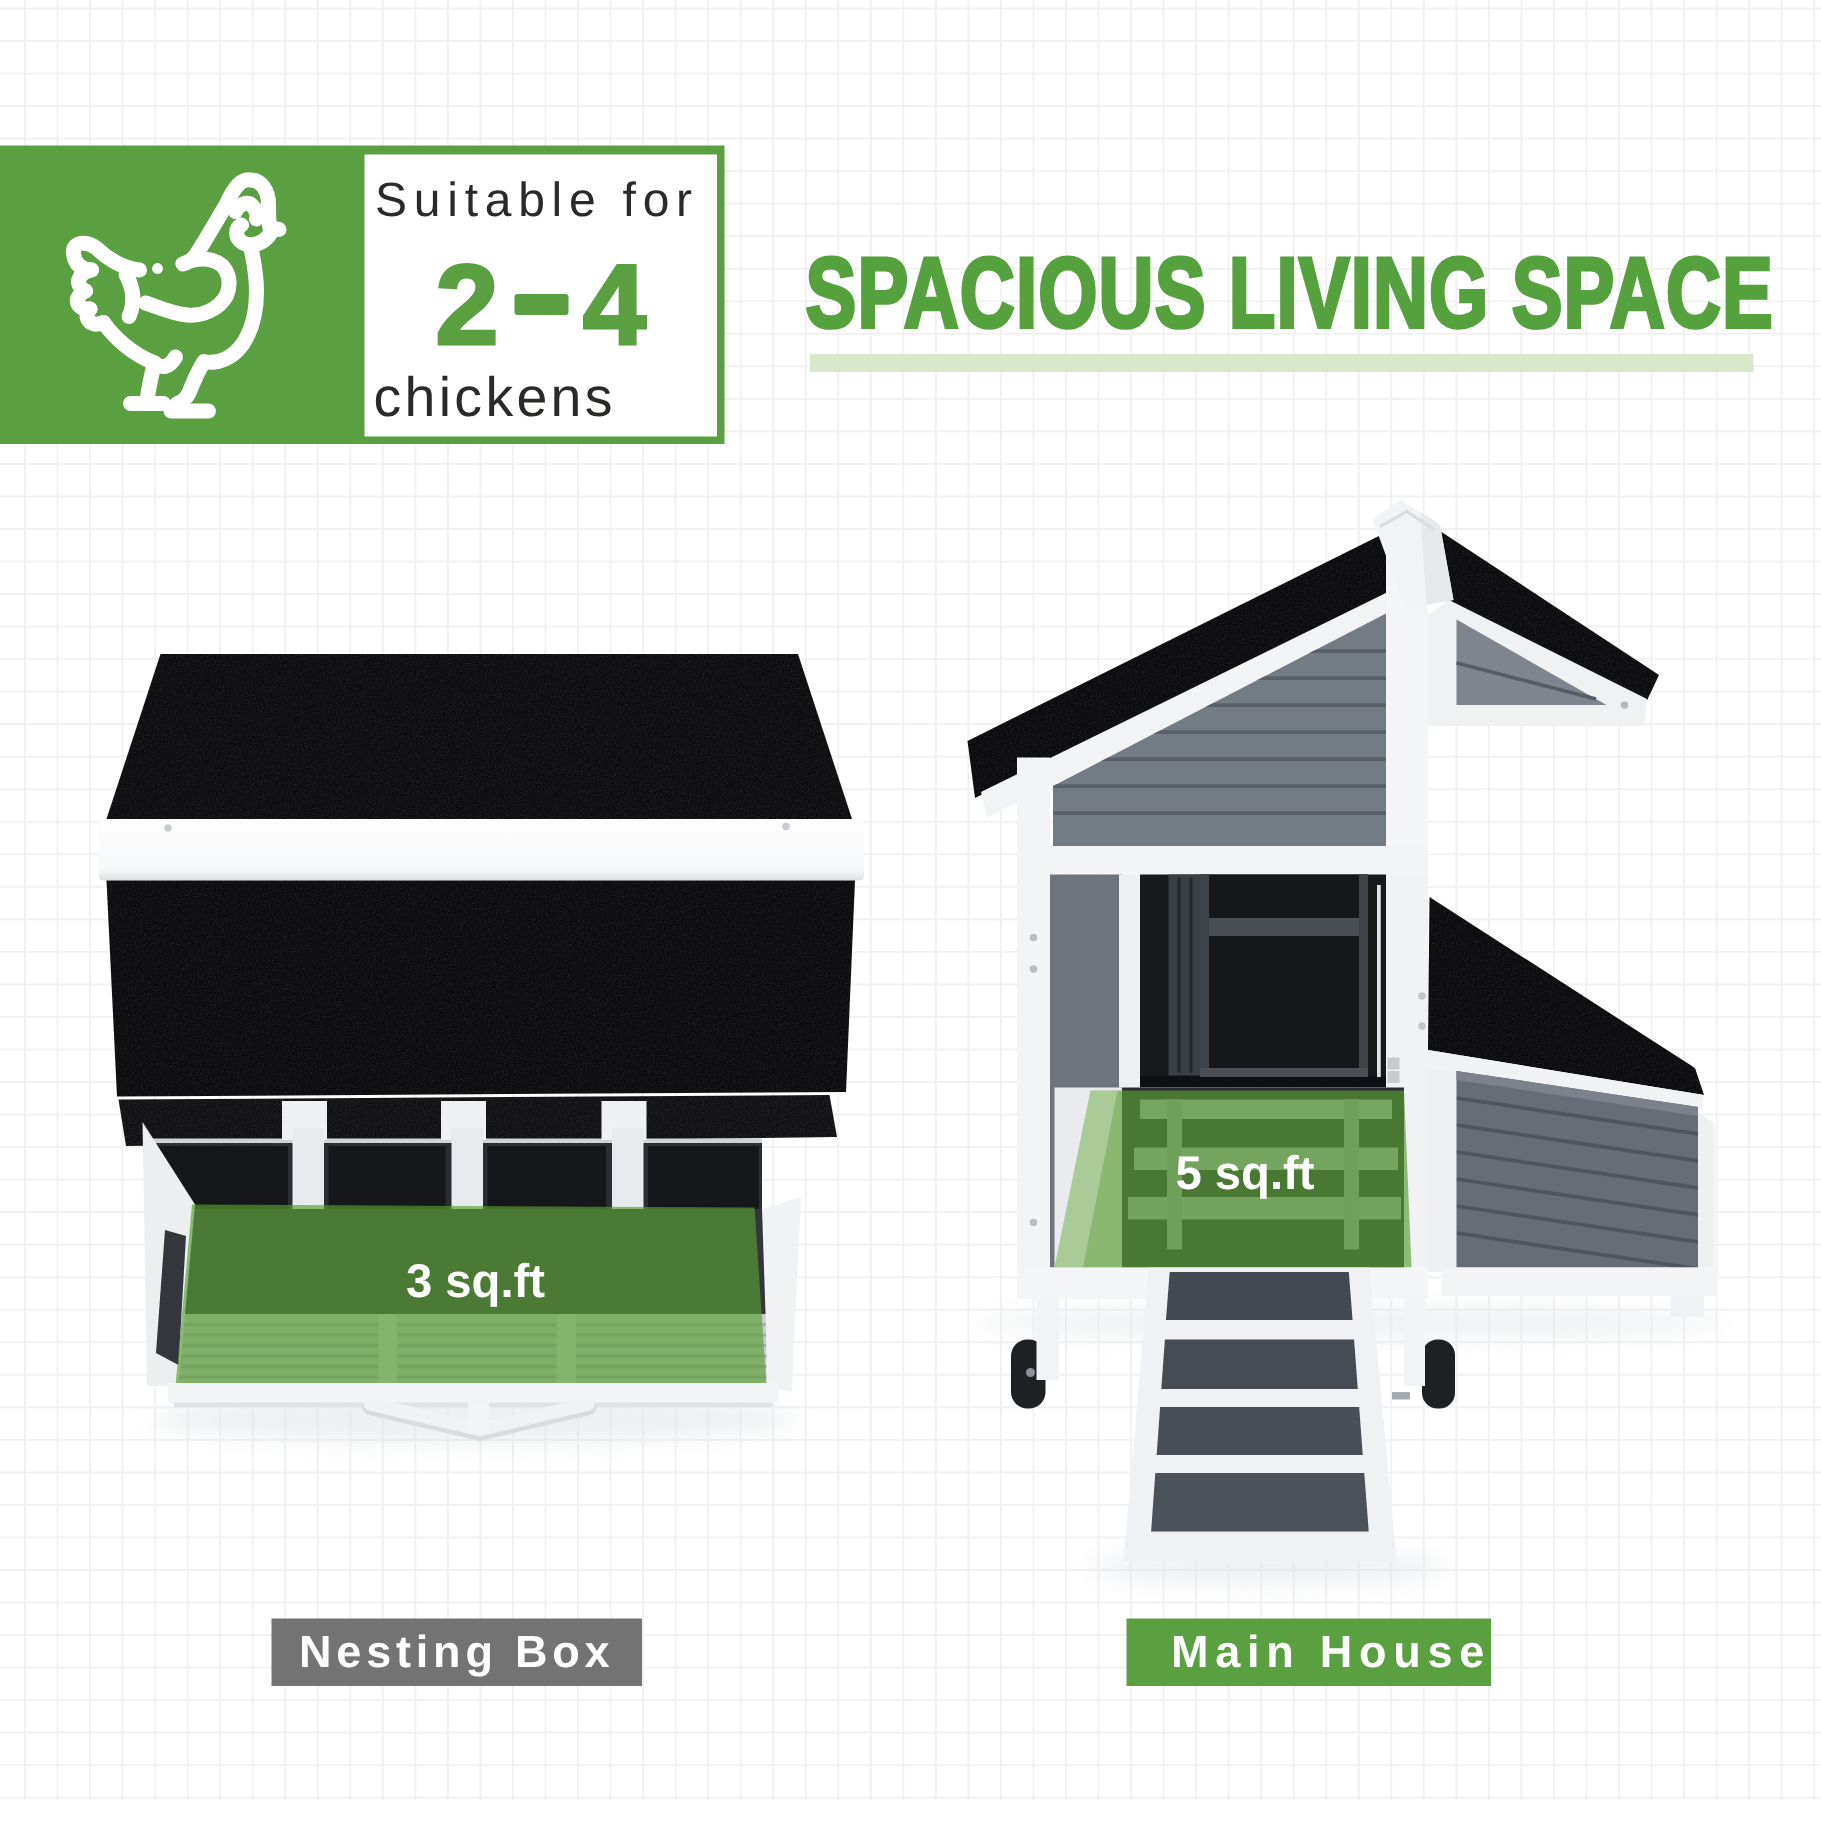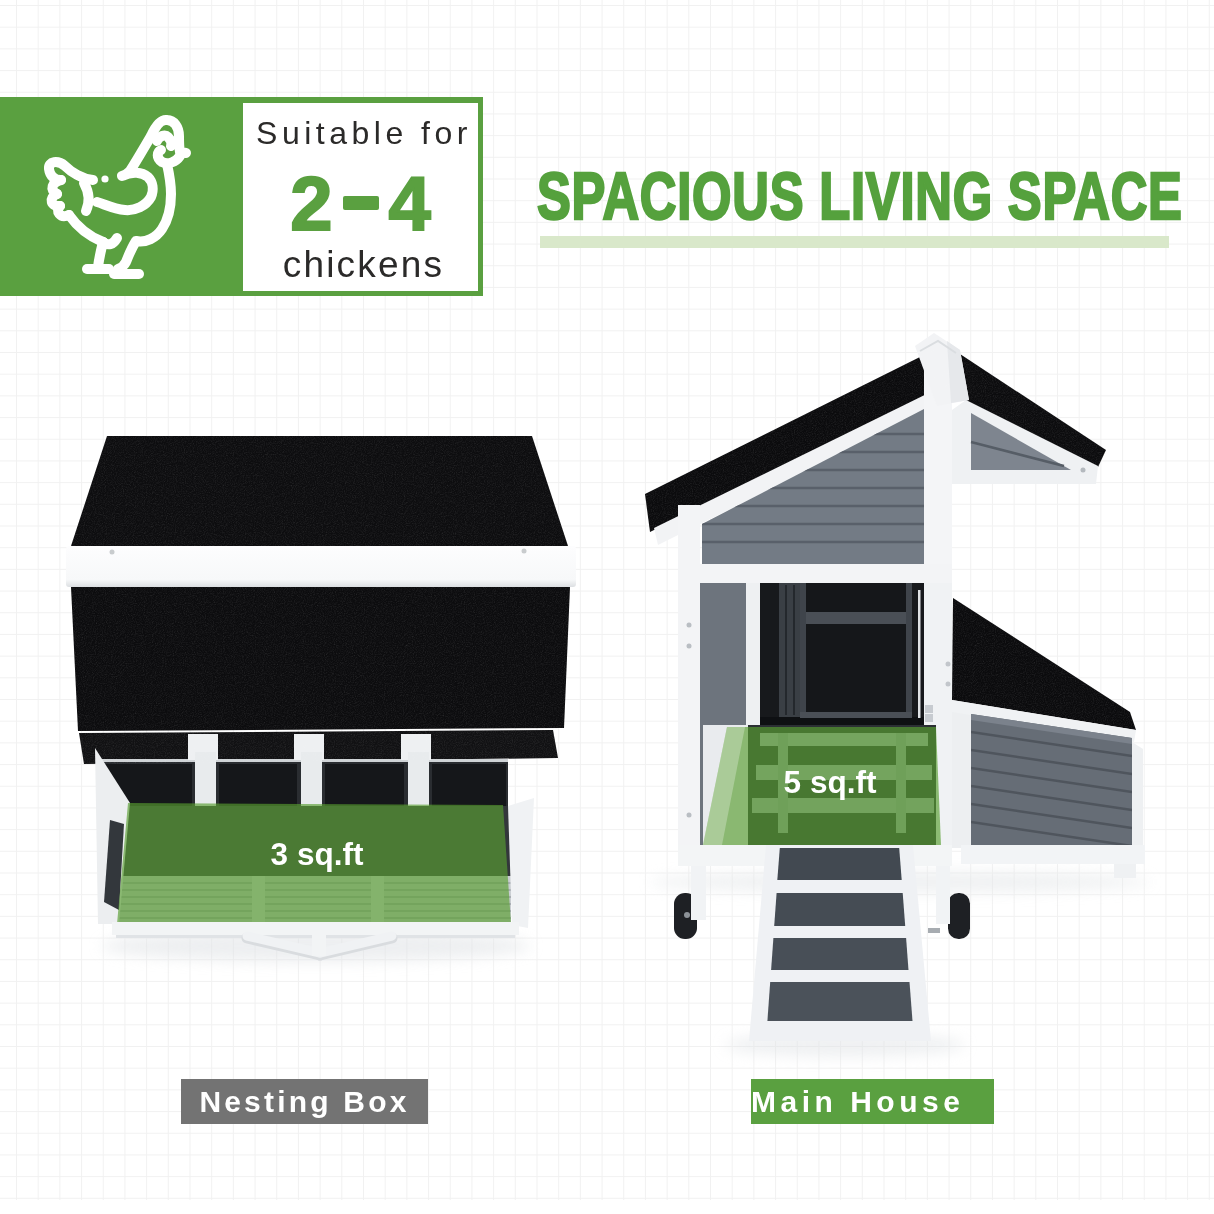--- a/index.html
+++ b/index.html
@@ -12,31 +12,31 @@
 
 <div class="abs" style="left:0;top:0;width:1214px;height:1200px;
   background-image:linear-gradient(#f1f1f1 1px, transparent 1px),linear-gradient(90deg,#f1f1f1 1px, transparent 1px);
   background-size:21.7px 21.7px;background-position:16px 5px;"></div>
 
 <div class="abs" style="left:0;top:97px;width:483px;height:199px;background:#5aa040;"></div>
 
 <div class="abs" style="left:243px;top:103px;width:235px;height:188px;background:#ffffff;"></div>
 
 <div class="abs" style="left:243px;top:113px;width:235px;height:40px;color:#2b2a29;font-size:32px;
-  text-align:center;line-height:40px;letter-spacing:4.5px;text-indent:7px;">Suitable for</div>
+  text-align:left;line-height:40px;letter-spacing:4.5px;text-indent:7px;">Suitable for</div>
 
 <div class="abs" style="left:243px;top:170px;width:235px;height:66px;color:#5aa040;font-size:76px;
   font-weight:bold;display:flex;align-items:center;justify-content:center;-webkit-text-stroke:2px #5aa040;">
   <span>2</span>
     <span style="display:inline-block;width:36px;height:14px;background:#5aa040;margin:0 10px;border-radius:2px;"></span>
     <span>4</span>
 </div>
 
 <div class="abs" style="left:243px;top:244px;width:235px;height:42px;color:#2b2a29;font-size:37px;
-  text-align:center;line-height:42px;letter-spacing:2.2px;text-indent:6px;">chickens</div>
+  text-align:left;line-height:42px;letter-spacing:2.2px;text-indent:6px;">chickens</div>
 
 <svg class="abs" style="left:40px;top:110px;" width="190" height="180" viewBox="0 0 190 180">
   <g fill="none" stroke="#ffffff" stroke-width="10" stroke-linecap="round" stroke-linejoin="round">
 
     <path d="M 53,70 C 42,69 31,62 25,56 C 18,50 8,51 9,59 C 10,67 15,70 21,70"></path>
 
     <g>
       <path d="M 21,70 C 12,72 9,80 17,84"></path>
       <path d="M 17,84 C 8,88 11,97 20,96"></path>
       <path d="M 20,96 C 15,101 20,109 29,105"></path>
@@ -329,13 +329,13 @@
 
   <rect x="1114" y="864" width="22" height="14" fill="#eff1f3"></rect>
 
   <rect x="40" y="330" width="1110" height="440" clip-path="url(#blackClip)" filter="url(#grain)" opacity="0.20"></rect>
 </svg>
 
 <div class="abs" style="left:181px;top:1079px;width:247px;height:45px;background:#737373;color:#ffffff;
   font-size:30px;font-weight:bold;text-align:center;line-height:45px;letter-spacing:3.2px;">Nesting Box</div>
 
 <div class="abs" style="left:751px;top:1079px;width:243px;height:45px;background:#5aa040;color:#ffffff;
-  font-size:30px;font-weight:bold;text-align:left;line-height:45px;letter-spacing:4.5px;">Main House</div>
+  font-size:30px;font-weight:bold;text-align:right;line-height:45px;letter-spacing:4.5px;">Main House</div>
 
 </body></html>

